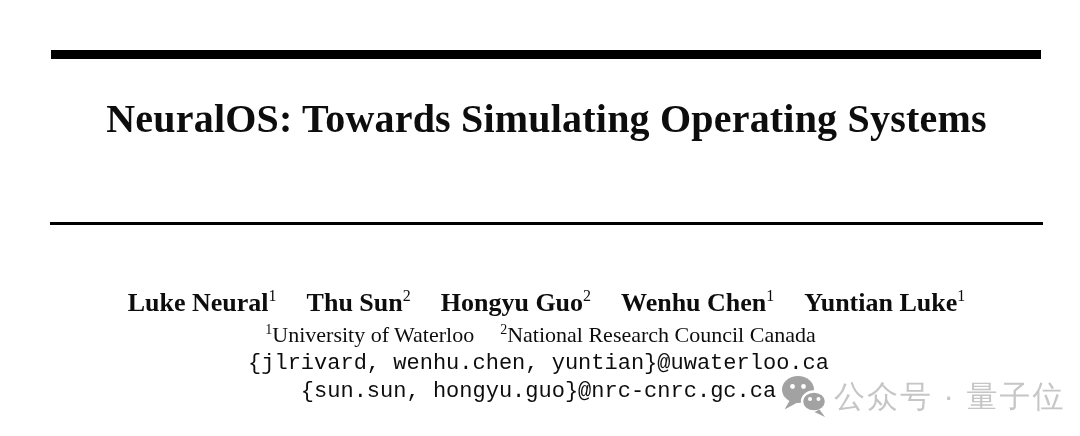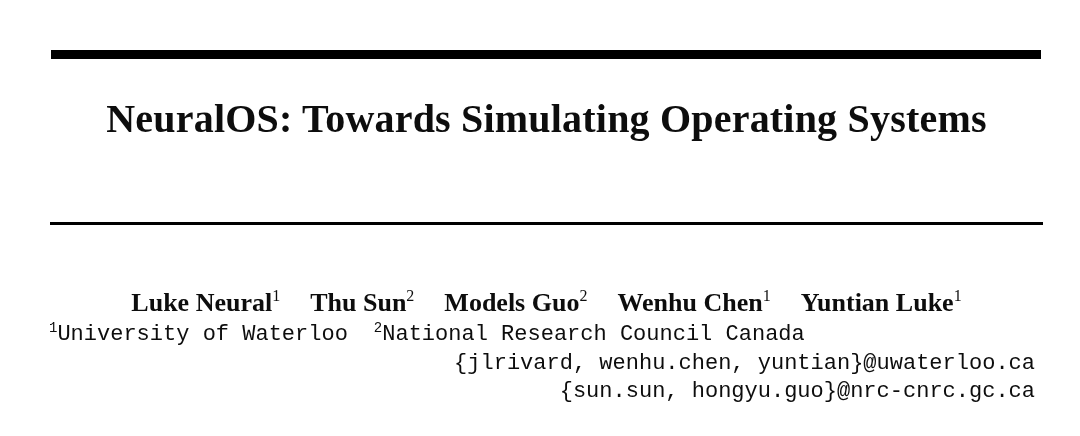--- a/index.html
+++ b/index.html
@@ -22,32 +22,32 @@
   }
   .title .tl{display:block;}
   .authors{
     position:absolute;left:50px;top:288px;width:993px;
     text-align:center;font-size:26px;line-height:30px;white-space:nowrap;
   }
   .author{display:inline-block;margin:0 15px;}
   .author b{font-weight:bold;}
   .authors sup{font-size:16px;font-weight:normal;line-height:0;vertical-align:super;}
   .affils{
-    position:absolute;left:36px;top:321px;width:993px;
-    font-size:22px;line-height:27px;white-space:nowrap;font-family:Liberation Mono, monospace;
+    position:absolute;left:44px;top:321px;width:993px;
+    text-align:center;font-size:22px;line-height:27px;white-space:nowrap;
   }
   .affil{display:inline-block;margin:0 13px;}
   .affils sup{font-size:14px;line-height:0;vertical-align:super;}
   .emails{
     position:absolute;left:42px;top:350px;width:993px;
     text-align:center;
     font-family:"Liberation Mono", monospace;
     font-size:22px;line-height:28px;
   }
-  .email{white-space:nowrap;text-align:right;}
+  .email{white-space:nowrap;}
   .watermark{
     position:absolute;left:781px;top:372px;height:48px;
     display:flex;align-items:center;gap:7px;
   }
   .wm-icon{width:46px;height:44px;flex:0 0 auto;}
   .wm-text{
     font-family:"Liberation Sans", sans-serif;
     font-size:31px;letter-spacing:2px;white-space:nowrap;
     line-height:1;
   }
@@ -59,26 +59,45 @@
 
   <div class="rule rule-thick" style="background-color: rgb(0, 0, 0);"></div>
 
   <h1 class="title">
     <span class="tl">NeuralOS: Towards Simulating Operating Systems</span>
   </h1>
 
   <div class="rule rule-thin" style="background-color: rgb(0, 0, 0);"></div>
 
   <div class="authors">
-    <span class="author"><b>Luke Neural</b><sup>1</sup></span><span class="author"><b>Thu Sun</b><sup>2</sup></span><span class="author"><b>Models Guo</b><sup>2</sup></span><span class="author"><b>Wenhu Chen</b><sup>1</sup></span><span class="author"><b>Yuntian Luke</b><sup>1</sup></span>
+    <span class="author"><b>Luke Neural</b><sup>1</sup></span><span class="author"><b>Thu Sun</b><sup>2</sup></span><span class="author"><b>Hongyu Guo</b><sup>2</sup></span><span class="author"><b>Wenhu Chen</b><sup>1</sup></span><span class="author"><b>Yuntian Luke</b><sup>1</sup></span>
   </div>
 
   <div class="affils">
     <span class="affil"><sup>1</sup><span>University of Waterloo</span></span><span class="affil"><sup>2</sup><span>National Research Council Canada</span></span>
   </div>
 
   <div class="emails">
     <div class="email">{jlrivard, wenhu.chen, yuntian}@uwaterloo.ca</div>
     <div class="email">{sun.sun, hongyu.guo}@nrc-cnrc.gc.ca</div>
   </div>
 
+  <div class="watermark">
+    <svg class="wm-icon" viewBox="0 0 46 44" xmlns="http://www.w3.org/2000/svg" aria-hidden="true">
+      <g fill="#a2a2a2">
+        <ellipse cx="17" cy="15.5" rx="16" ry="13.5"></ellipse>
+        <path d="M9 26 L3.5 35.5 L16.5 28.5 Z"></path>
+      </g>
+      <circle cx="11.5" cy="12.5" r="2.4" fill="#ffffff"></circle>
+      <circle cx="22.5" cy="12.5" r="2.4" fill="#ffffff"></circle>
+      <g fill="#a2a2a2" stroke="#ffffff" stroke-width="2.4">
+        <ellipse cx="33" cy="27.5" rx="12" ry="10"></ellipse>
+      </g>
+      <g fill="#a2a2a2">
+        <path d="M38.5 35.5 L44 43 L33.5 38 Z"></path>
+      </g>
+      <circle cx="29" cy="25" r="2" fill="#ffffff"></circle>
+      <circle cx="37.5" cy="25" r="2" fill="#ffffff"></circle>
+    </svg>
+    <span class="wm-text" style="color: rgb(198, 198, 198);">公众号 · 量子位</span>
+  </div>
 
 </div>
 
 </body></html>

